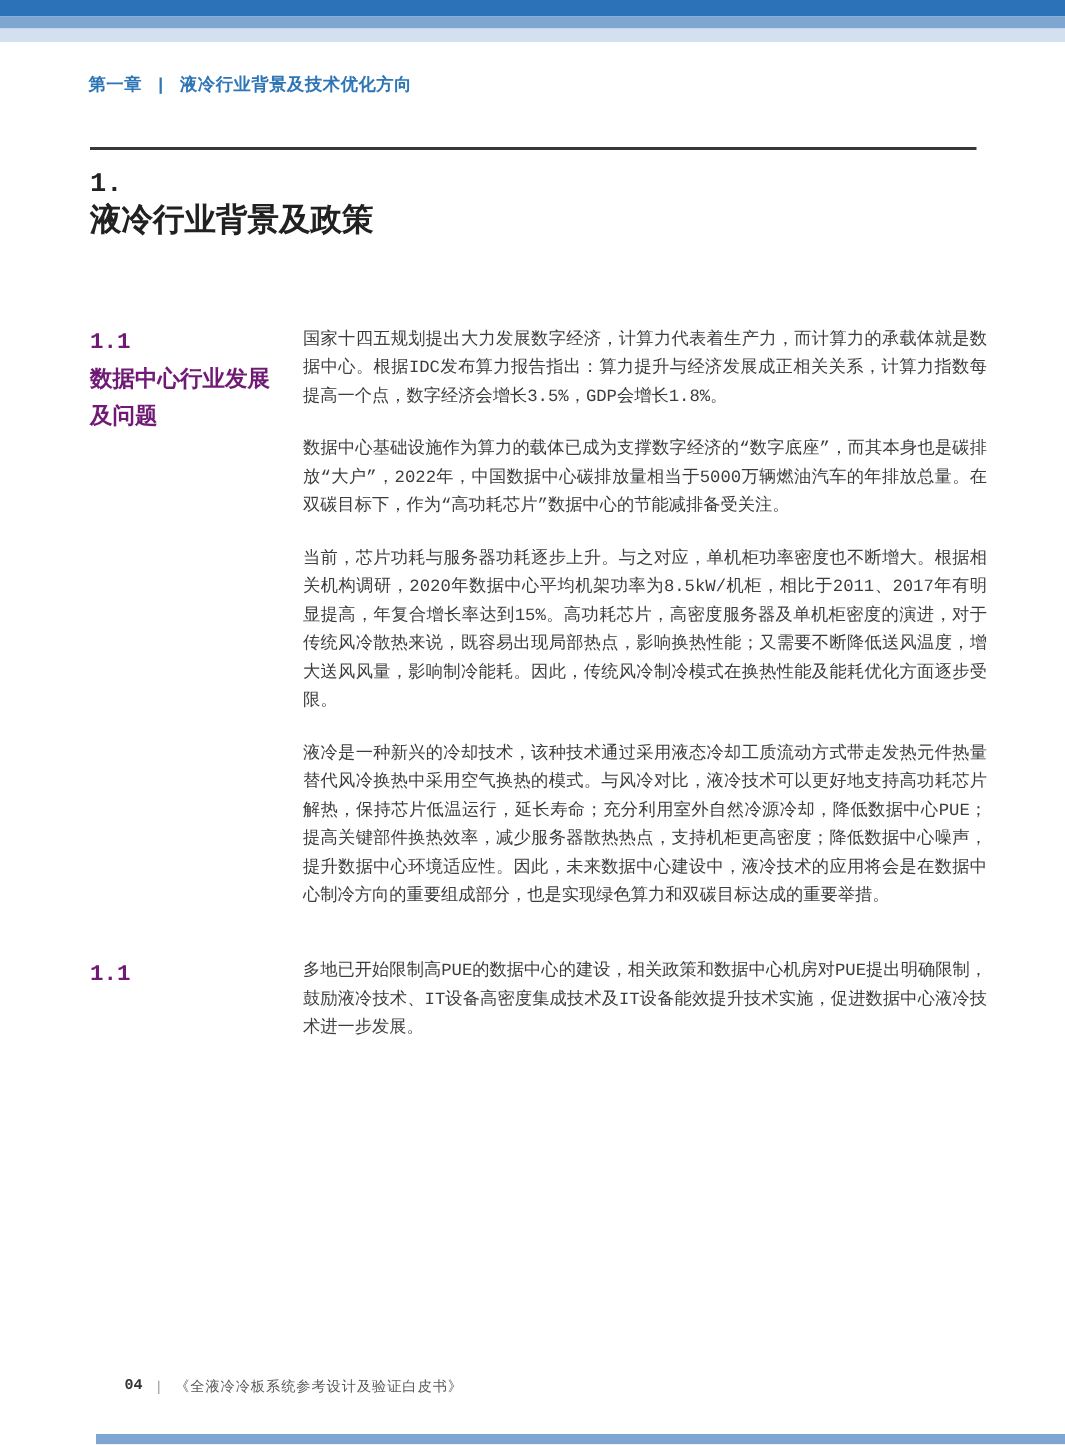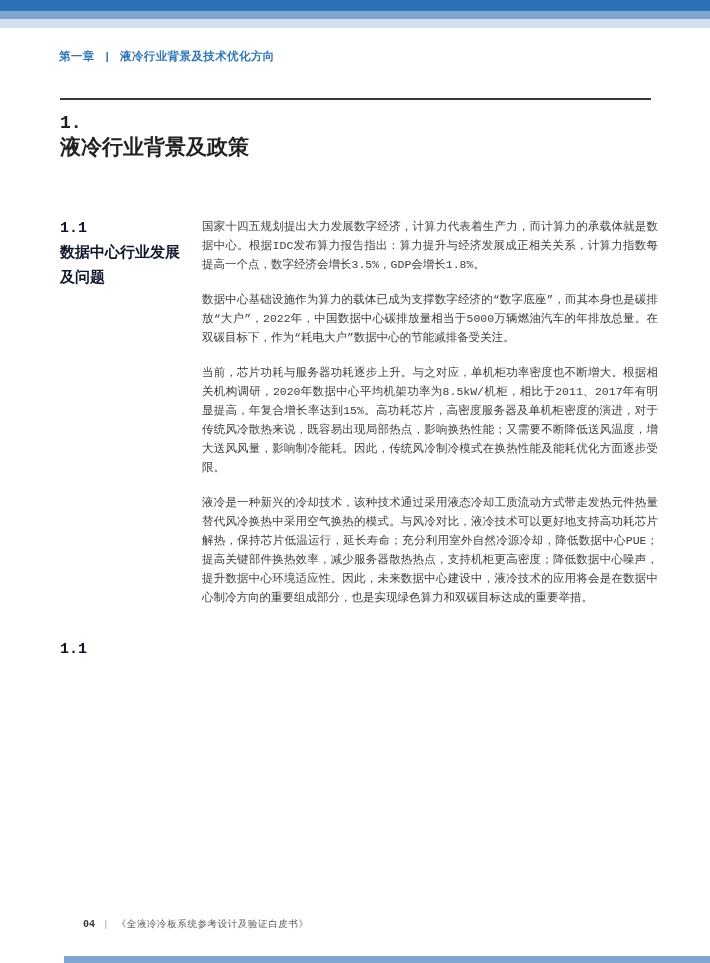--- a/index.html
+++ b/index.html
@@ -36,21 +36,21 @@
   .page-title { position: absolute; left: 60px; top: 112px; color: #212121; font-weight: bold; }
   .title-number { font-size: 18px; line-height: 23px; }
   .title-text   { font-size: 21px; line-height: 27px; }
 
   
   .section { position: absolute; left: 60px; width: 598px; display: flex; }
   .section-1 { top: 216px; }
   .section-2 { top: 637px; }
   .section-label {
     flex: 0 0 142px; width: 142px;
-    color: #0f172a; font-weight: bold;
+    color: #701a75; font-weight: bold;
     font-size: 15px; line-height: 25px;
   }
   .sec-heading { width: 128px; }
   .section-body { flex: 1; padding-top: 1px; }
   .section-body p {
     margin: 0 0 16px 0;
     font-size: 11.5px; line-height: 19px;
     color: #3d3d3d;
     text-align: justify;
     text-justify: inter-ideograph;
@@ -94,31 +94,32 @@
     <div class="title-text">液冷行业背景及政策</div>
   </div>
 
   <div class="section section-1">
     <div class="section-label">
       <div class="sec-num">1.1</div>
       <div class="sec-heading">数据中心行业发展及问题</div>
     </div>
     <div class="section-body">
       <p>国家十四五规划提出大力发展数字经济，计算力代表着生产力，而计算力的承载体就是数据中心。根据IDC发布算力报告指出：算力提升与经济发展成正相关关系，计算力指数每提高一个点，数字经济会增长3.5%，GDP会增长1.8%。</p>
-      <p>数据中心基础设施作为算力的载体已成为支撑数字经济的“数字底座”，而其本身也是碳排放“大户”，2022年，中国数据中心碳排放量相当于5000万辆燃油汽车的年排放总量。在双碳目标下，作为“耗电大户”数据中心的节能减排备受关注。</p>
+      <p>数据中心基础设施作为算力的载体已成为支撑数字经济的“数字底座”，而其本身也是碳排放“大户”，2022年，中国数据中心碳排放量相当于5000万辆燃油汽车的年排放总量。在双碳目标下，作为“高功耗芯片”数据中心的节能减排备受关注。</p>
       <p>当前，芯片功耗与服务器功耗逐步上升。与之对应，单机柜功率密度也不断增大。根据相关机构调研，2020年数据中心平均机架功率为8.5kW/机柜，相比于2011、2017年有明显提高，年复合增长率达到15%。高功耗芯片，高密度服务器及单机柜密度的演进，对于传统风冷散热来说，既容易出现局部热点，影响换热性能；又需要不断降低送风温度，增大送风风量，影响制冷能耗。因此，传统风冷制冷模式在换热性能及能耗优化方面逐步受限。</p>
       <p>液冷是一种新兴的冷却技术，该种技术通过采用液态冷却工质流动方式带走发热元件热量替代风冷换热中采用空气换热的模式。与风冷对比，液冷技术可以更好地支持高功耗芯片解热，保持芯片低温运行，延长寿命；充分利用室外自然冷源冷却，降低数据中心PUE；提高关键部件换热效率，减少服务器散热热点，支持机柜更高密度；降低数据中心噪声，提升数据中心环境适应性。因此，未来数据中心建设中，液冷技术的应用将会是在数据中心制冷方向的重要组成部分，也是实现绿色算力和双碳目标达成的重要举措。</p>
     </div>
   </div>
 
   <div class="section section-2">
     <div class="section-label">
       <div class="sec-num">1.1</div>
     </div>
     <div class="section-body">
+      <p>多地已开始限制高PUE的数据中心的建设，相关政策和数据中心机房对PUE提出明确限制，鼓励液冷技术、IT设备高密度集成技术及IT设备能效提升技术实施，促进数据中心液冷技术进一步发展。</p>
     </div>
   </div>
 
   <div class="footer">
     <span class="page-num">04</span>
     <span class="foot-sep">|</span>
     <span class="book-title">《全液冷冷板系统参考设计及验证白皮书》</span>
   </div>
 
   <div class="bottom-bar"></div>

